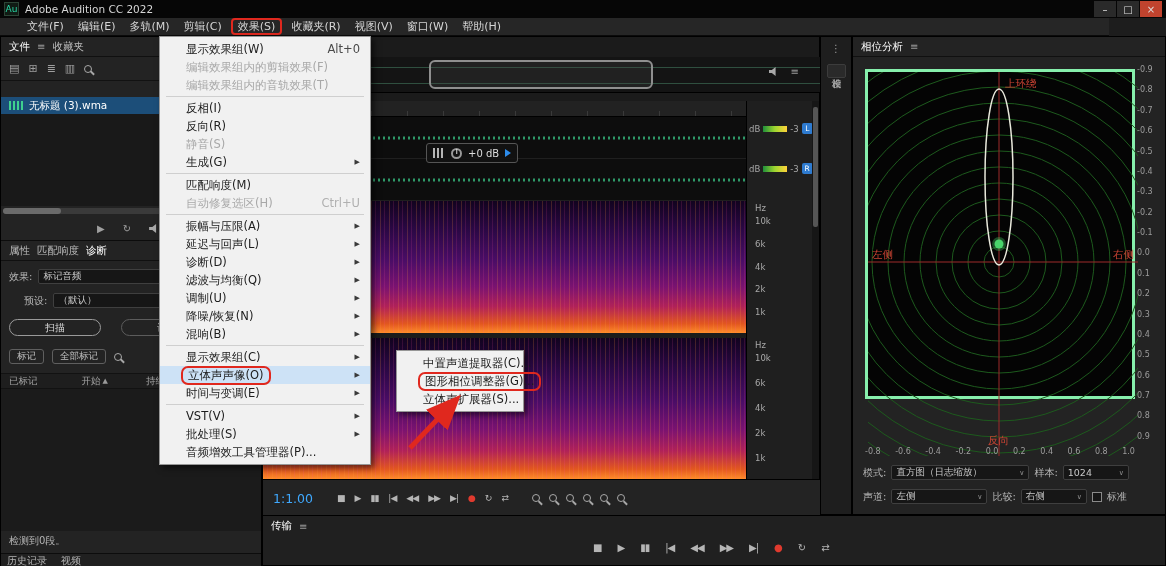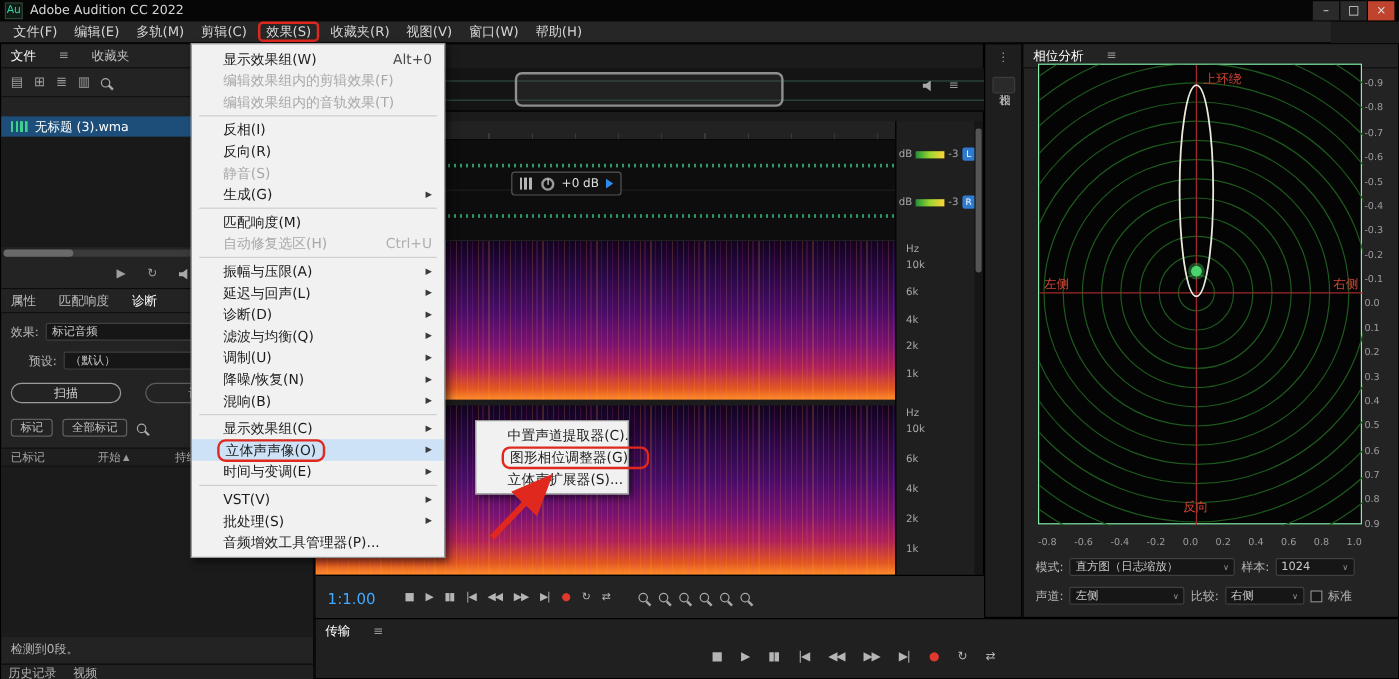--- a/index.html
+++ b/index.html
@@ -7,26 +7,26 @@
 body{font-family:"DejaVu Sans","Liberation Sans",sans-serif}
 #app{position:relative;width:1166px;height:566px;background:#1d1d1d;overflow:hidden;color:#c8c8c8;font-size:11px}
 .abs{position:absolute}
 
 .titlebar{position:absolute;left:0;top:0;width:1166px;height:18px;background:#060606;display:flex;align-items:center;gap:6px;padding:0 4px}
 .appicon{width:15px;height:14px;background:#101b14;border:1px solid #2c4436;color:#29d8a6;font-size:9px;display:flex;align-items:center;justify-content:center}
 .wtitle{color:#d6d6d6;font-size:10.5px}
 .winbtns{margin-left:auto;display:flex}
 .wb{width:22px;height:16px;display:flex;align-items:center;justify-content:center;color:#ddd;font-size:10px;background:#2a2a2a;margin-left:1px}
 .wb.close{background:#c0432e}
-.menubar{position:absolute;left:0;top:18px;width:1109px;height:18px;background:#262626;border-bottom:1px solid #0a0a0a;display:flex;align-items:flex-end;padding-left:4px}
+.menubar{position:absolute;left:0;top:18px;width:1109px;height:18px;background:#262626;border-bottom:1px solid #0a0a0a;display:flex;align-items:flex-end;padding-left:20px}
 .mb{padding:0 7px;height:16px;line-height:16px;color:#d5d5d5;font-size:11px;white-space:nowrap}
 .rb{border:2px solid #e0281e;border-radius:4px;padding:0 5px;margin:0 2px;height:17px;line-height:13px}
 
 .panel{position:absolute;background:#232323;border:1px solid #000}
-.phead{height:20px;display:flex;align-items:center;gap:19px;padding:0 8px;background:#232323;border-bottom:1px solid #101010;color:#cfcfcf;font-size:10.5px}
+.phead{height:20px;display:flex;align-items:center;gap:7px;padding:0 8px;background:#232323;border-bottom:1px solid #101010;color:#cfcfcf;font-size:10.5px}
 .ptab{color:#bdbdbd}
 .ptab.act{color:#fff}
 .micon{color:#9a9a9a;font-size:10px}
 .select{display:inline-flex;align-items:center;justify-content:space-between;background:#161616;border:1px solid #3f3f3f;color:#c9c9c9;font-size:9.5px;padding:0 4px;border-radius:2px;height:15px;white-space:nowrap;overflow:hidden}
 .dd{font-size:7px;color:#8f8f8f;margin-left:4px}
 .pill{display:inline-flex;align-items:center;justify-content:center;border:1px solid #9a9a9a;border-radius:9px;color:#d5d5d5;font-size:10px;height:17px;background:transparent}
 .pill.dim{border-color:#5c5c5c;color:#a8a8a8}
 .sbtn{display:inline-flex;align-items:center;justify-content:center;border:1px solid #5f5f5f;border-radius:3px;color:#c0c0c0;font-size:9.5px;height:15px;padding:0 7px}
 .mag{width:8px;height:8px;border:1.5px solid #a8a8a8;border-radius:50%;position:relative;display:inline-block}
 .mag::after{content:"";position:absolute;width:5px;height:1.5px;background:#a8a8a8;transform:rotate(45deg);right:-4px;bottom:-2px}
@@ -75,21 +75,21 @@
 .vscroll{position:absolute;left:549px;top:64px;width:7px;height:378px;background:#161616}
 .vthumb{position:absolute;left:1px;top:6px;width:5px;height:120px;border-radius:2px;background:#555}
 .ebar{position:absolute;left:0;top:442px;width:558px;height:37px;background:#232323;border-top:1px solid #000;display:flex;align-items:center;gap:10px;padding:0 10px;color:#b5b5b5}
 .zoomtxt{color:#3fa9ff;font-size:12.5px;margin-right:14px}
 .tico{font-size:9px;color:#b5b5b5;letter-spacing:-1px}
 .tico.rec{color:#e03a2e}
 
 #dock{left:820px;top:36px;width:32px;height:479px;background:#1e1e1e;border:1px solid #000;display:flex;flex-direction:column;align-items:center;padding-top:6px;gap:10px}
 .vtab{writing-mode:vertical-rl;background:#2a2a2a;border:1px solid #3c3c3c;color:#b9b9b9;font-size:9.5px;padding:6px 2px;border-radius:2px}
 #phase{left:852px;top:36px;width:314px;height:479px}
-.scope{position:absolute;left:12px;top:16px;width:270px;height:384px;background:#040404;border:1px solid #86efac}
+.scope{position:absolute;left:12px;top:32px;width:270px;height:330px;background:#040404;border:3px solid #86efac}
 .hticks{position:absolute;left:12px;top:410px;width:270px;display:flex;justify-content:space-between;font-size:8px;color:#9d9d9d}
 .vticks{position:absolute;left:284px;top:28px;width:26px;height:376px;display:flex;flex-direction:column;justify-content:space-between;align-items:flex-start;font-size:8px;color:#9d9d9d}
 .prow{position:absolute;left:10px;display:flex;align-items:center;gap:5px;font-size:10px;color:#b5b5b5;white-space:nowrap}
 
 #transport{left:262px;top:515px;width:904px;height:51px;background:#202020;border:1px solid #000}
 .ticons{position:absolute;left:330px;top:26px;display:flex;gap:16px;align-items:center}
 .ticons .tico{font-size:10px}
 
 .menu{position:absolute;background:#f1f1f1;border:1px solid #979797;box-shadow:3px 3px 6px rgba(0,0,0,.55);z-index:50;padding:3px 0;color:#1c1c1c;font-size:11.5px}
 .mi{display:flex;align-items:center;height:18px;padding:0 10px 0 26px;white-space:nowrap}

